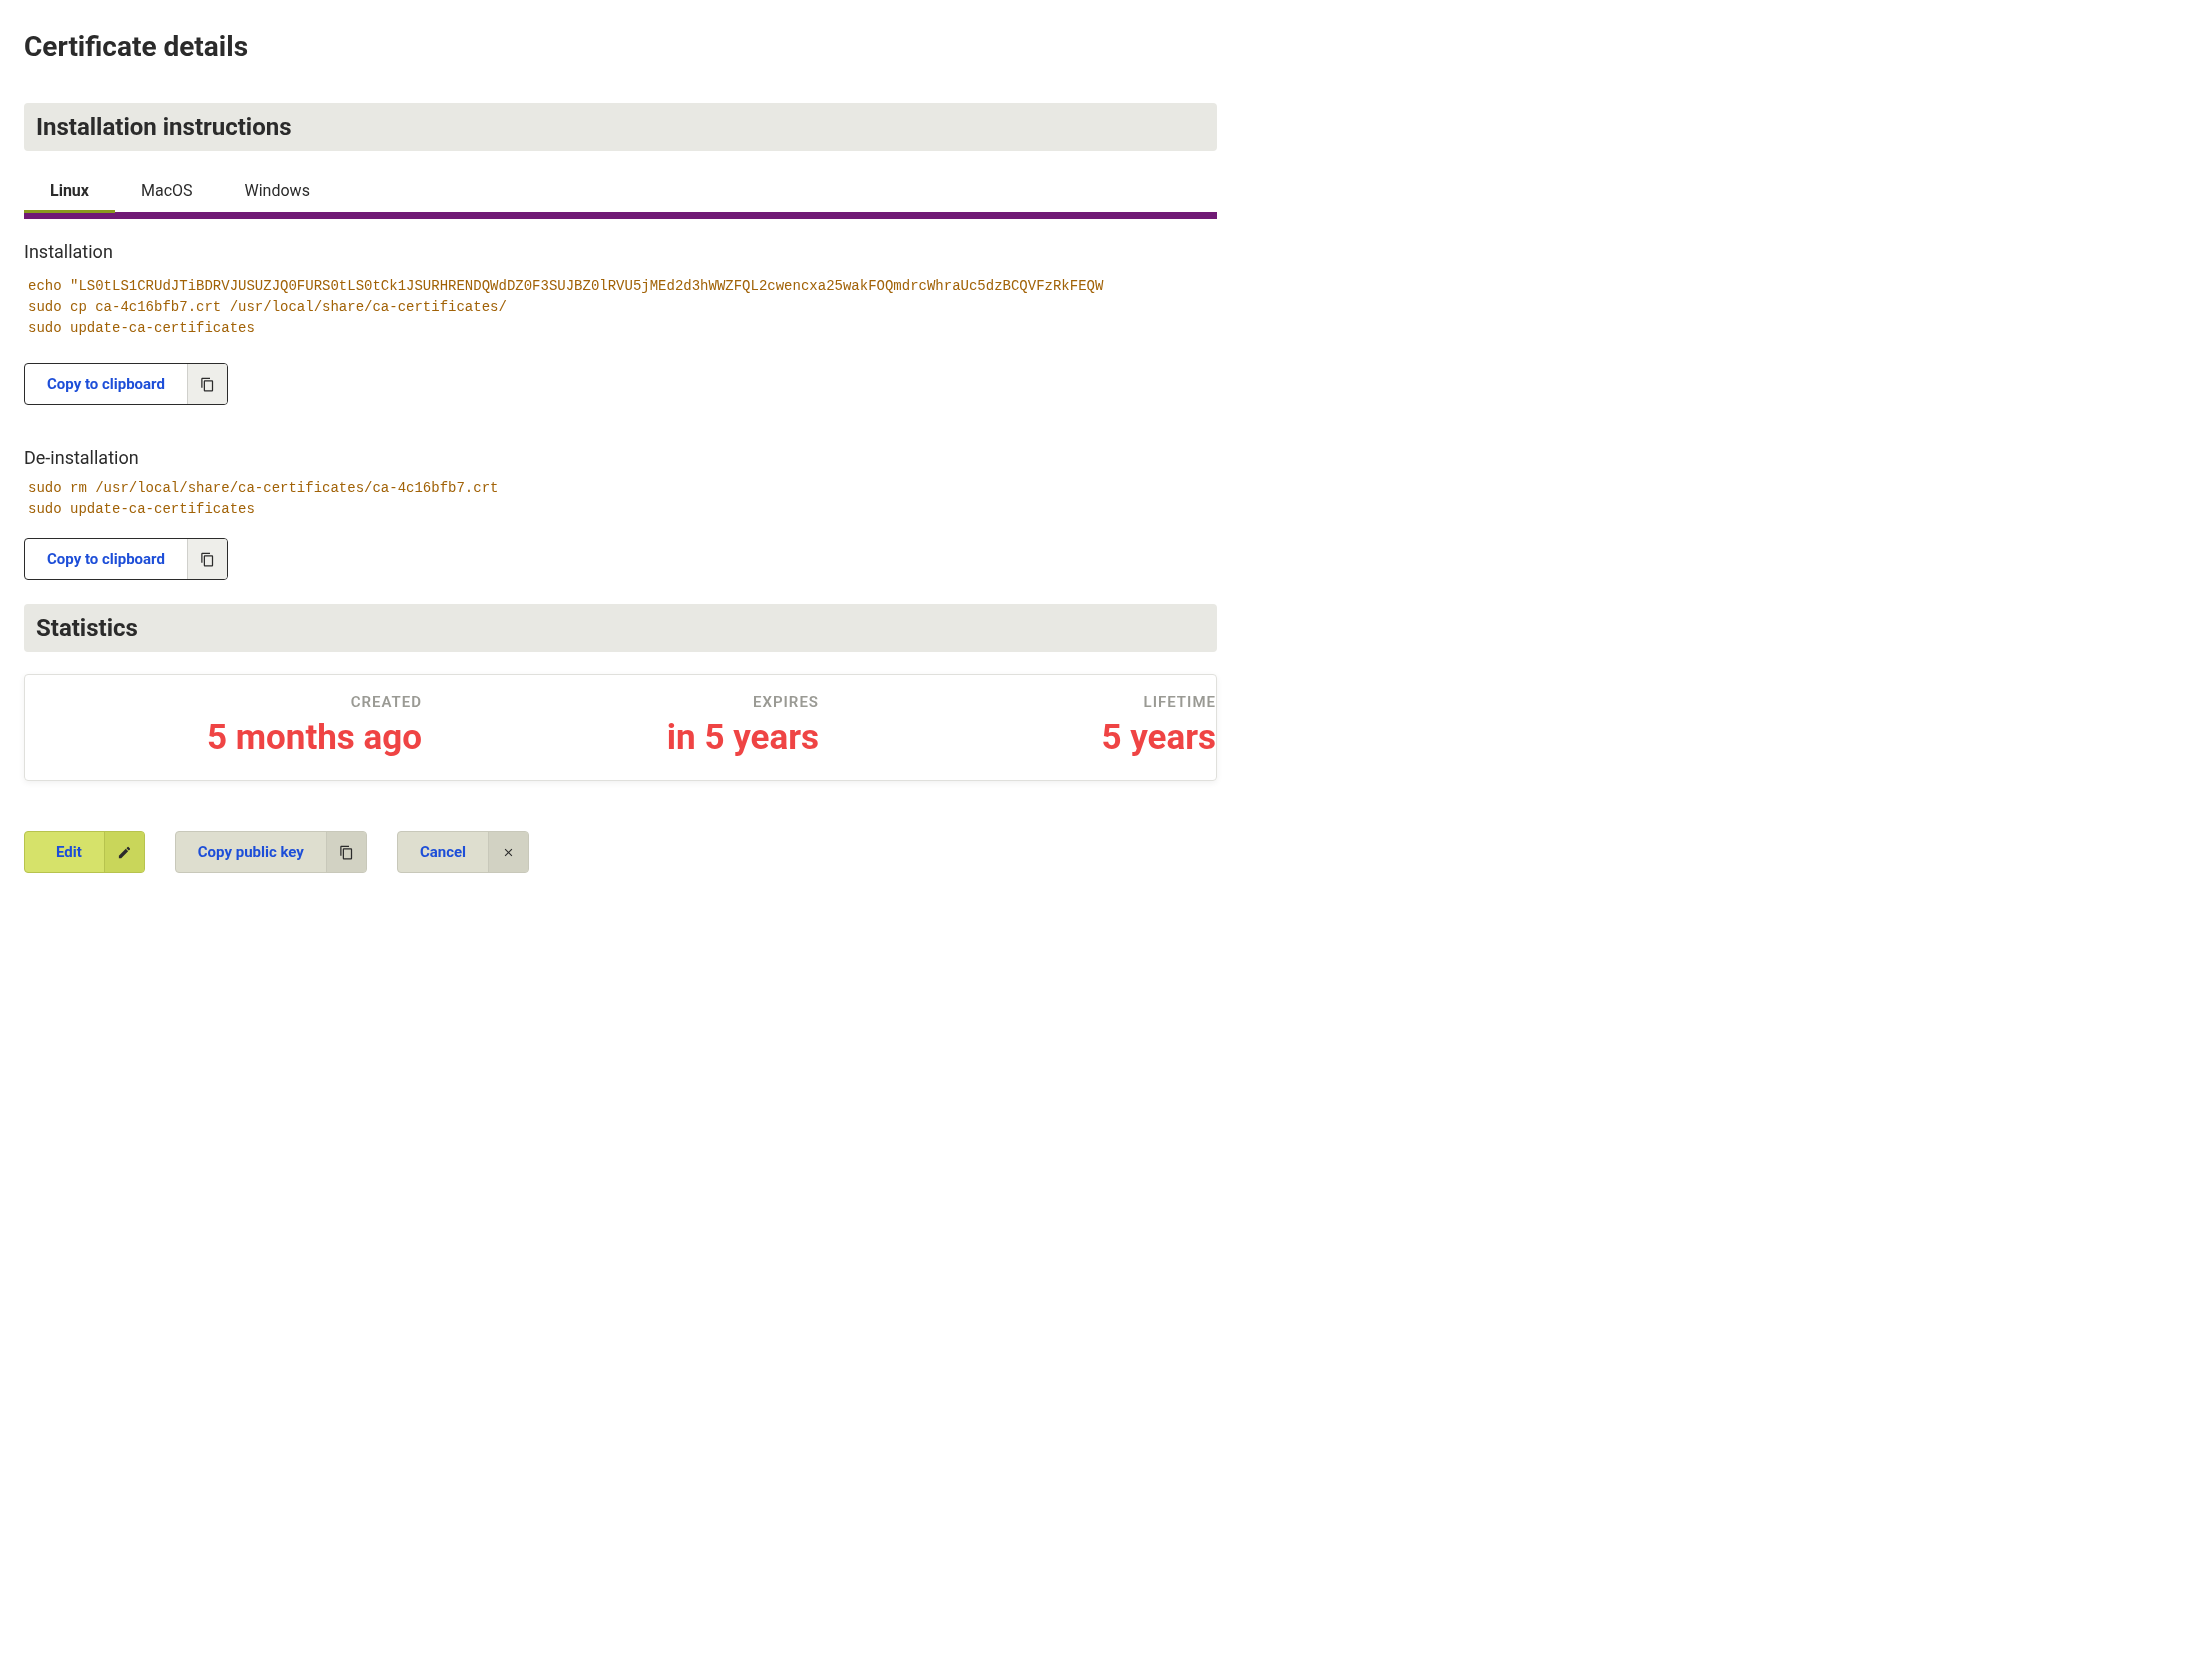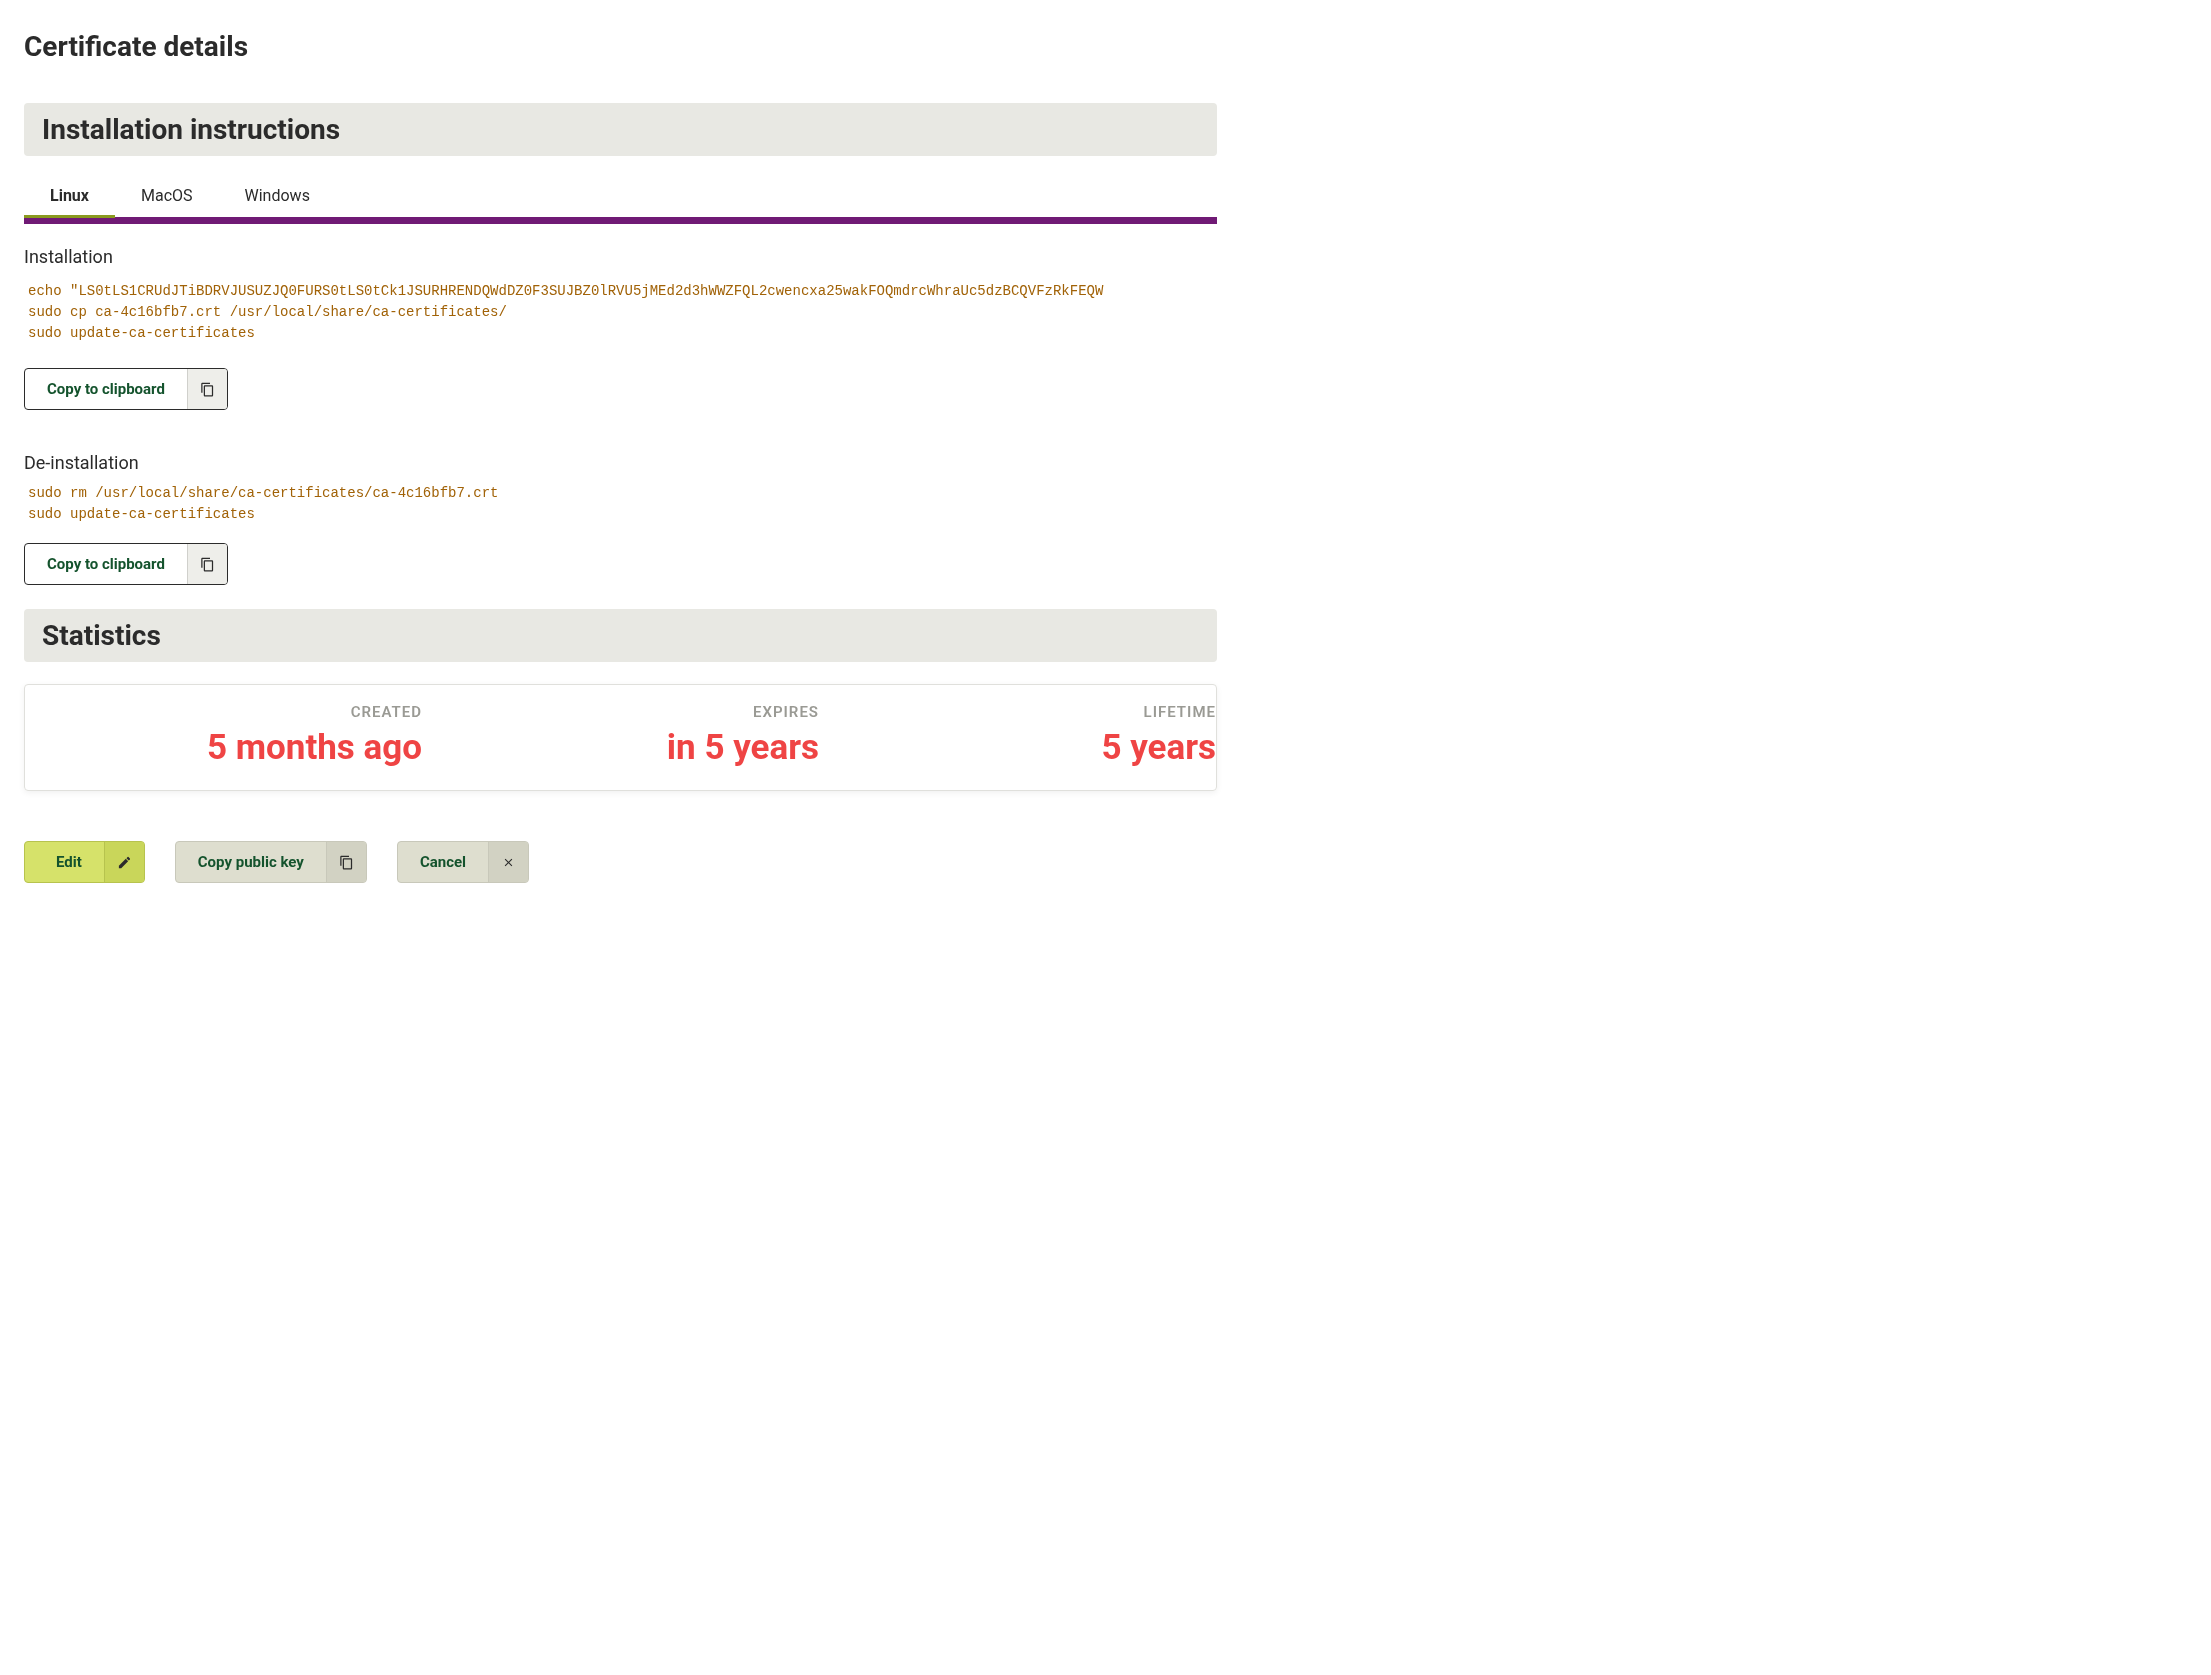--- a/index.html
+++ b/index.html
@@ -13,22 +13,22 @@
   }
   h1.page-title {
     font-size: 28px;
     font-weight: 700;
     margin: 6px 0 40px 0;
     color: #2b2b2b;
   }
   .panel-header {
     background: #e8e8e3;
     border-radius: 4px;
-    padding: 10px 18px;
-    font-size: 28px;
+    padding: 10px 12px;
+    font-size: 24px;
     font-weight: 700;
     color: #2b2b2b;
     margin-bottom: 22px;
   }
   .tabs {
     display: flex;
     border-bottom: 7px solid #701a75;
     margin-bottom: 22px;
   }
   .tab {
@@ -83,21 +83,21 @@
     margin-top: 14px;
     margin-bottom: 24px;
     height: 42px;
   }
   .btn .label {
     padding: 0 22px;
     display: flex;
     align-items: center;
     font-size: 15px;
     font-weight: 700;
-    color: #14532d;
+    color: #1d4ed8;
   }
   .btn .icon-box {
     background: #eeeeea;
     border-left: 1px solid #d0d0cc;
     width: 40px;
     display: flex;
     align-items: center;
     justify-content: center;
   }
   .btn.green {

